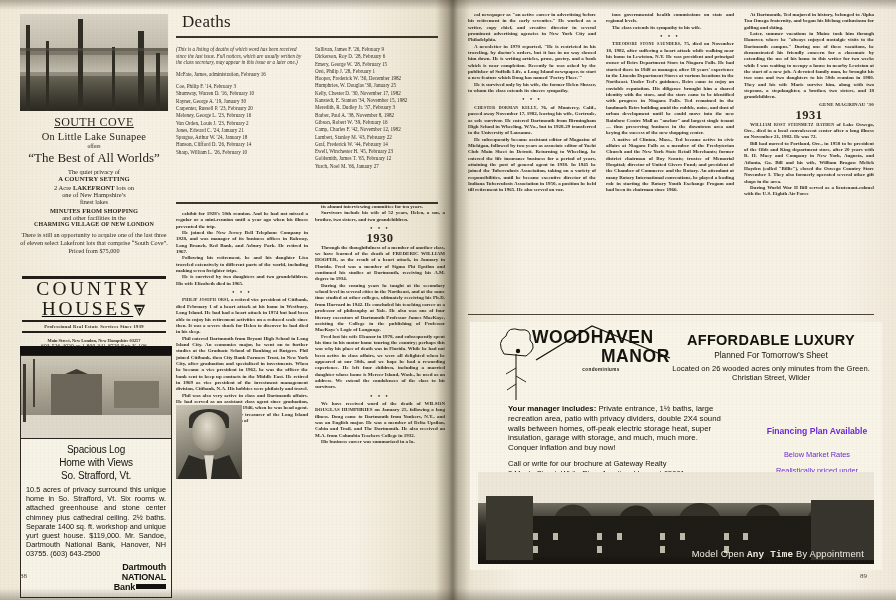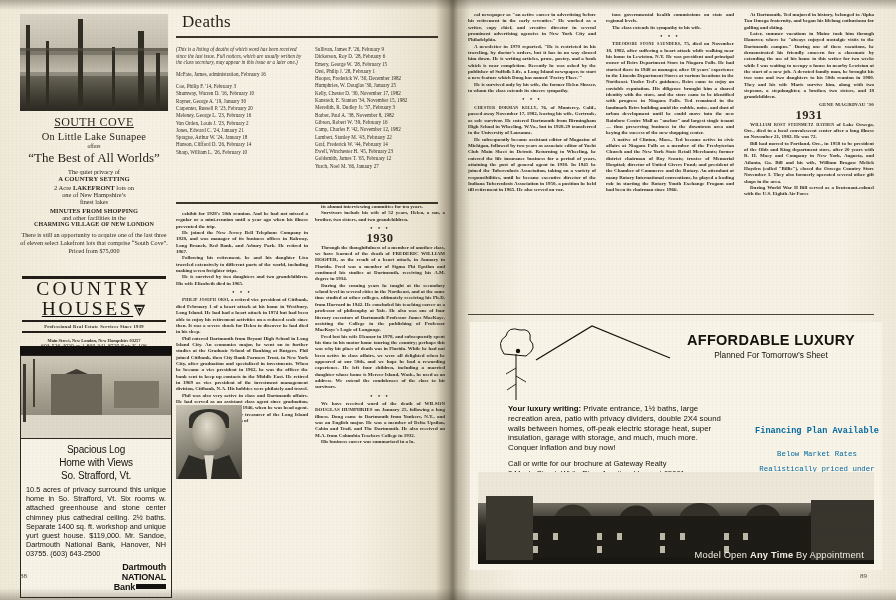--- a/index.html
+++ b/index.html
@@ -128,39 +128,39 @@
      color:#1a1812;text-align:center;margin-top:1px;font-weight:bold;}
   .wh-right{position:absolute;left:196px;top:10px;width:210px;text-align:center;}
   .wh-h1{font-family:"Liberation Sans",sans-serif;font-weight:bold;font-size:14.5px;color:#14120e;letter-spacing:.3px;}
   .wh-h2{font-family:"Liberation Sans",sans-serif;font-size:8.3px;color:#14120e;margin-top:2px;}
   .wh-h3{font-family:"Liberation Sans",sans-serif;font-size:7.6px;color:#14120e;margin-top:4px;line-height:9.4px;}
   .wh-body{position:absolute;left:38px;top:82px;width:220px;
      font-family:"Liberation Sans",sans-serif;font-size:7.8px;line-height:9.8px;color:#14120e;}
   .wh-body b{font-weight:bold;}
   .wh-call{margin-top:6px;font-size:7.5px;line-height:9.6px;}
   .wh-fin{position:absolute;left:272px;top:104px;width:150px;text-align:center;
-     font-family:Liberation Mono, monospace;color:#0369a1;}
+     font-family:Liberation Sans, sans-serif;color:#6d28d9;}
   .wh-fin .a{font-weight:bold;font-size:8.6px;}
   .wh-fin .b{font-size:7.4px;margin-top:14px;}
   .wh-fin .c{font-size:7.4px;margin-top:7px;line-height:9.2px;}
   .wh-photo{position:absolute;left:8px;bottom:6px;width:396px;height:92px;overflow:hidden;
      background:linear-gradient(180deg,#cac4b4 0%,#8a8578 25%,#2a2822 60%,#15140f 100%);}
   .wh-photo .sky2{position:absolute;left:0;top:0;width:100%;height:34%;background:#ece7d9;}
   .wh-photo .treeline{position:absolute;left:0;top:18%;width:100%;height:42%;
      background:radial-gradient(circle at 10% 90%,#2e2c24 16px,transparent 17px),
                 radial-gradient(circle at 24% 95%,#35332a 20px,transparent 21px),
                 radial-gradient(circle at 40% 92%,#2a2821 18px,transparent 19px),
                 radial-gradient(circle at 56% 96%,#33312a 22px,transparent 23px),
                 radial-gradient(circle at 72% 90%,#2b2922 18px,transparent 19px),
                 radial-gradient(circle at 88% 94%,#34322b 20px,transparent 21px);}
   .wh-photo .row{position:absolute;left:6%;bottom:8%;width:88%;height:44%;background:#1d1b16;}
   .wh-photo .win{position:absolute;background:#bdb8a8;width:5px;height:7px;}
   .wh-cap{position:absolute;right:10px;bottom:4px;font-family:"Liberation Sans",sans-serif;
      font-size:9.3px;color:#f3efe3;letter-spacing:.2px;}
-  .wh-cap b{font-weight:bold;}
+  .wh-cap b{font-weight:bold;font-family:Liberation Mono, monospace;}
 </style>
 </head>
 <body>
 
 <div class="spread">
 
   <div class="paper-left"></div>
   <div class="paper-right"></div>
 
   <div class="page pgL">
@@ -371,28 +371,39 @@
   </div>
 
   <div class="ad-wood">
     <svg width="200" height="80" style="position:absolute;left:4px;top:2px;">
       <path d="M62 36 L118 2 L196 34" fill="none" stroke="#15130f" stroke-width="1.3"></path>
       <path d="M30 30 Q22 18 32 12 Q34 2 46 6 Q58 4 56 16 Q64 24 52 32 Z" fill="none" stroke="#15130f" stroke-width="1"></path>
       <path d="M42 30 L42 76" fill="none" stroke="#15130f" stroke-width="1"></path>
       <path d="M42 44 L32 50 M42 52 L52 58 M42 60 L33 66" fill="none" stroke="#15130f" stroke-width=".9"></path>
       <circle cx="44" cy="27" r="2.2" fill="#15130f"></circle>
     </svg>
+    <div class="wood-logo">
+      <div style="margin-left:52px;">
+        <div class="wood-name">WOODHAVEN</div>
+        <div class="wood-name2">MANOR</div>
+        <div class="wood-cond">condominiums</div>
+      </div>
+    </div>
 
     <div class="wh-right">
       <div class="wh-h1">AFFORDABLE LUXURY</div>
       <div class="wh-h2">Planned For Tomorrow’s Sheet</div>
+      <div class="wh-h3">
+        <div>Located on 26 wooded acres only minutes from the Green.</div>
+        <div>Christian Street, Wilder</div>
+      </div>
     </div>
 
     <div class="wh-body">
-      <span><b>Your luxury writing:</b><span> Private entrance, 1½ baths, large recreation area, patio with privacy dividers, double 2X4 sound walls between homes, off-peak electric storage heat, super insulation, garage with storage, and much, much more. Conquer inflation and buy now!</span></span>
+      <span><b>Your manager includes:</b><span> Private entrance, 1½ baths, large recreation area, patio with privacy dividers, double 2X4 sound walls between homes, off-peak electric storage heat, super insulation, garage with storage, and much, much more. Conquer inflation and buy now!</span></span>
       <div class="wh-call">
         <div>Call or write for our brochure at Gateway Realty</div>
         <div>2 Maple Street, White River Junction, Vermont 05001</div>
         <div>Telephone: 802-295-7580</div>
       </div>
     </div>
 
     <div class="wh-fin">
       <div class="a">Financing Plan Available</div>
       <div class="b">Below Market Rates</div>

